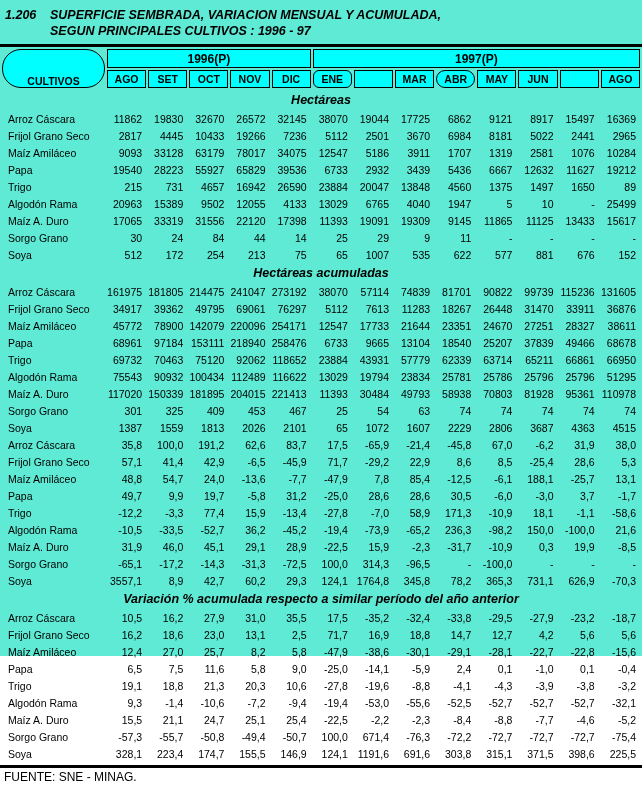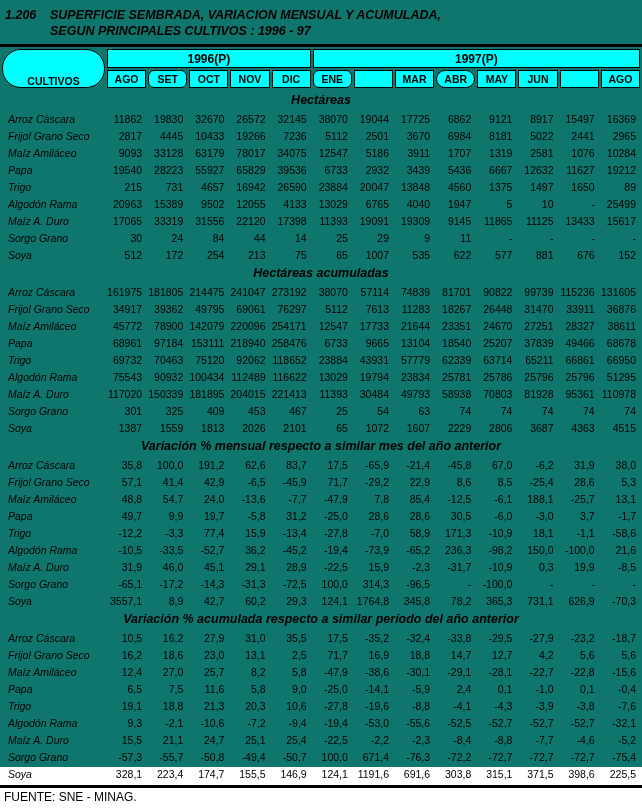--- a/index.html
+++ b/index.html
@@ -1,18 +1,18 @@
 <!DOCTYPE html>
 <html><head>
 <meta charset="utf-8">
 <style>
   html,body{margin:0;padding:0;background:#ffffff;}
   body{width:642px;height:809px;overflow:hidden;color:#000;
        font-family:"Liberation Sans", sans-serif;}
-  .page{width:642px;height:767px;position:relative;background:#0f766e;}
+  .page{width:642px;height:656px;position:relative;background:#5eead4;}
 
   
   .title-block{padding:7px 4px 0 5px;font-weight:bold;font-style:italic;
                font-size:12.5px;line-height:16px;}
   .title-line1{display:flex;}
   .title-num{width:45px;flex:0 0 45px;}
   .title-line2{padding-left:45px;}
 
   
   table{table-layout:fixed;width:642px;}
@@ -23,21 +23,21 @@
   .group-th{font-size:12px;height:17px;}
   .cultivos-th{font-size:10.5px;vertical-align:bottom;padding-bottom:2px;}
   .month-th{font-size:10.5px;height:16px;}
 
   .bodytbl{border-collapse:separate;border-spacing:2px 0;}
   .bodytbl td{padding:0;white-space:nowrap;overflow:visible;}
   .bodytbl tr{height:17px;}
   tr.section-row{height:20px;margin-top:20px;}
   .section-title{text-align:center;font-weight:bold;font-style:italic;
                  font-size:12.5px;vertical-align:middle;}
-  td.crop{font-size:10.5px;text-align:left;padding-left:6px;font-style:italic;}
+  td.crop{font-size:10.5px;text-align:left;padding-left:6px;}
   td.num{font-size:10.5px;text-align:right;padding-right:4px;
          font-family:"Liberation Sans", sans-serif;}
 
   
   .bottom-rule{border-top:3px solid #000;margin-top:3px;}
   .footer-text{font-size:12px;font-weight:normal;padding:2px 0 0 4px;}
 </style>
 </head>
 <body>
 
@@ -69,21 +69,21 @@
         <col>
       </colgroup>
     <thead>
       <tr>
         <th class="cultivos-th" rowspan="2" style="background: rgb(0, 255, 255); border-radius: 19px;">CULTIVOS</th>
         <th class="group-th" colspan="5" style="background: rgb(0, 255, 255);">1996(P)</th>
         <th class="group-th" colspan="8" style="background: rgb(0, 255, 255);">1997(P)</th>
       </tr>
       <tr id="months-row">
           <th class="month-th" style="background: rgb(0, 255, 255);">AGO</th>
-          <th class="month-th" style="background: rgb(0, 255, 255); border-radius: 6px;">SET</th>
+          <th class="month-th" style="background: rgb(0, 255, 255);">SET</th>
           <th class="month-th" style="background: rgb(0, 255, 255);">OCT</th>
           <th class="month-th" style="background: rgb(0, 255, 255);">NOV</th>
           <th class="month-th" style="background: rgb(0, 255, 255);">DIC</th>
           <th class="month-th" style="background: rgb(0, 255, 255); border-radius: 6px;">ENE</th>
           <th class="month-th" style="background: rgb(0, 255, 255); padding-left: 48px;">FEB</th>
           <th class="month-th" style="background: rgb(0, 255, 255);">MAR</th>
           <th class="month-th" style="background: rgb(0, 255, 255); border-radius: 9px;">ABR</th>
           <th class="month-th" style="background: rgb(0, 255, 255);">MAY</th>
           <th class="month-th" style="background: rgb(0, 255, 255);">JUN</th>
           <th class="month-th" style="background: rgb(0, 255, 255); padding-left: 39px;">JUL</th>
@@ -397,23 +397,20 @@
           <td class="num">2101</td>
           <td class="num">65</td>
           <td class="num">1072</td>
           <td class="num">1607</td>
           <td class="num">2229</td>
           <td class="num">2806</td>
           <td class="num">3687</td>
           <td class="num">4363</td>
           <td class="num">4515</td>
         </tr>
-        <tr class="section-row">
-          <td colspan="14" class="section-title">Variación % mensual respecto a similar mes del año anterior</td>
-        </tr>
         <tr>
           <td class="crop">Arroz Cáscara</td>
           <td class="num">35,8</td>
           <td class="num">100,0</td>
           <td class="num">191,2</td>
           <td class="num">62,6</td>
           <td class="num">83,7</td>
           <td class="num">17,5</td>
           <td class="num">-65,9</td>
           <td class="num">-21,4</td>
@@ -625,26 +622,26 @@
           <td class="num">21,3</td>
           <td class="num">20,3</td>
           <td class="num">10,6</td>
           <td class="num">-27,8</td>
           <td class="num">-19,6</td>
           <td class="num">-8,8</td>
           <td class="num">-4,1</td>
           <td class="num">-4,3</td>
           <td class="num">-3,9</td>
           <td class="num">-3,8</td>
-          <td class="num">-7,6</td>
+          <td class="num">-3,2</td>
         </tr>
         <tr>
           <td class="crop">Algodón Rama</td>
           <td class="num">9,3</td>
-          <td class="num">-2,1</td>
+          <td class="num">-1,4</td>
           <td class="num">-10,6</td>
           <td class="num">-7,2</td>
           <td class="num">-9,4</td>
           <td class="num">-19,4</td>
           <td class="num">-53,0</td>
           <td class="num">-55,6</td>
           <td class="num">-52,5</td>
           <td class="num">-52,7</td>
           <td class="num">-52,7</td>
           <td class="num">-52,7</td>

